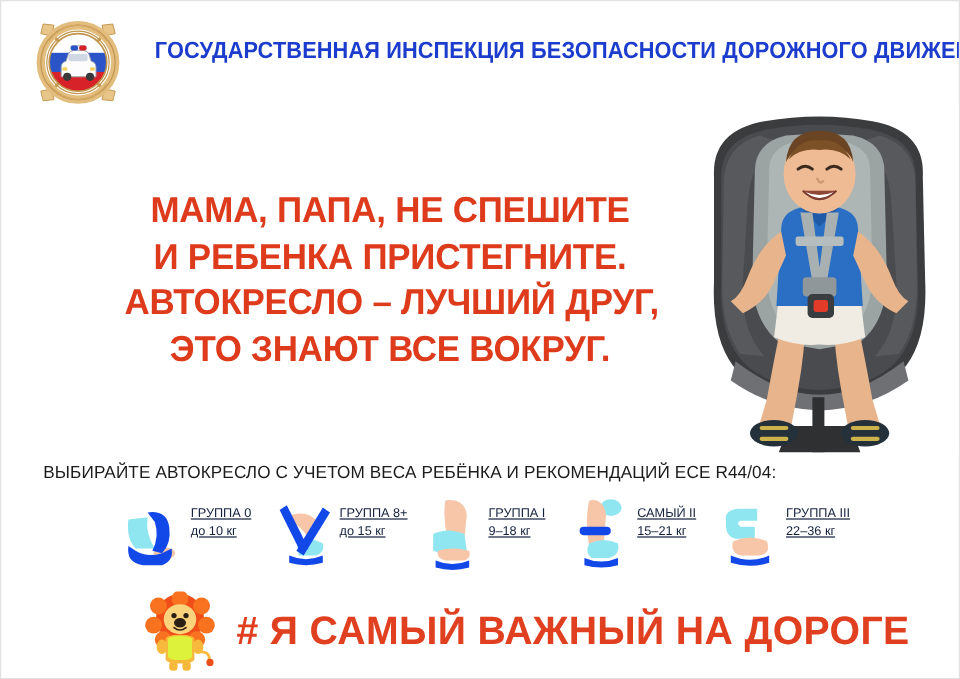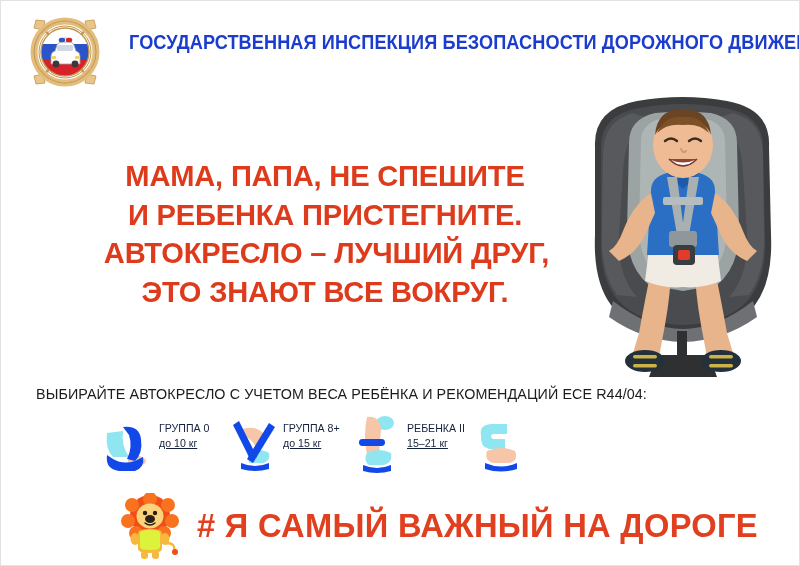--- a/index.html
+++ b/index.html
@@ -114,21 +114,21 @@
   }
   .group-text {
     padding-top: 6px;
     padding-left: 4px;
     color: #14213d;
     font-family: "Liberation Sans Narrow", "Liberation Sans", sans-serif;
     font-size: 10.6px;
     line-height: 14.5px;
     white-space: nowrap;
   }
-  .group-text .gname { display: block; }
+  .group-text .gname { display: block; text-decoration: underline; }
   .group-text .gweight { display: block; text-decoration: underline; }
 
   
   .lion {
     position: absolute;
     left: 113px;
     top: 492px;
     width: 72px;
     height: 68px;
   }
@@ -295,41 +295,57 @@
         <path d="M10 10 L16 6 L34 42 L28 46 Z" fill="#1348e8"></path>
         <path d="M46 8 L52 12 L30 48 L24 44 Z" fill="#1348e8"></path>
         <path d="M18 48 Q32 54 46 48 L46 54 Q32 58 18 54 Z" fill="#1348e8"></path>
       </svg>
       <div class="group-text">
         <span class="gname">ГРУППА 8+</span>
         <span class="gweight">до 15 кг</span>
       </div>
     </div>
 
+    <div class="group">
+      <svg class="group-icon" viewBox="0 0 56 64">
+        <path d="M24 2 Q40 0 42 14 L40 34 L26 34 Q22 18 24 2 Z" fill="#f7c6a8"></path>
+        <path d="M14 30 Q26 24 40 30 L42 44 Q28 50 14 44 Z" fill="#8fe6f0"></path>
+        <path d="M18 44 Q30 40 44 44 Q46 50 40 52 L24 52 Q16 50 18 44 Z" fill="#f7c6a8"></path>
+        <path d="M16 52 Q30 58 44 52 L44 58 Q30 62 16 58 Z" fill="#1348e8"></path>
+      </svg>
+      <div class="group-text">
+        <span class="gname">ГРУППА I</span>
+        <span class="gweight">9–18 кг</span>
+      </div>
+    </div>
 
     <div class="group">
       <svg class="group-icon" viewBox="0 0 56 64">
         <ellipse cx="38" cy="8" rx="9" ry="7" fill="#8fe6f0"></ellipse>
         <path d="M20 2 Q32 0 34 14 L32 40 L20 40 Q16 20 20 2 Z" fill="#f7c6a8"></path>
         <rect x="12" y="24" width="26" height="7" rx="3.4" fill="#1348e8"></rect>
         <path d="M20 38 Q32 32 44 38 Q46 48 36 50 L22 50 Q16 46 20 38 Z" fill="#8fe6f0"></path>
         <path d="M16 50 Q30 56 44 50 L44 56 Q30 60 16 56 Z" fill="#1348e8"></path>
       </svg>
       <div class="group-text">
-        <span class="gname">РЕБЕНКА II</span>
+        <span class="gname">САМЫЙ II</span>
         <span class="gweight">15–21 кг</span>
       </div>
     </div>
 
     <div class="group">
       <svg class="group-icon" viewBox="0 0 56 64">
         <path d="M10 20 Q8 10 20 9 L36 9 L36 19 L22 19 Q18 21 22 24 L34 24 L34 34 L18 34 Q9 32 10 20 Z" fill="#8fe6f0"></path>
         <path d="M16 36 Q30 30 44 36 Q48 46 38 48 L22 48 Q13 45 16 36 Z" fill="#f7c6a8"></path>
         <path d="M14 48 Q30 55 46 48 L46 54 Q30 59 14 54 Z" fill="#1348e8"></path>
       </svg>
+      <div class="group-text">
+        <span class="gname">ГРУППА III</span>
+        <span class="gweight">22–36 кг</span>
+      </div>
     </div>
   </div>
 
   <svg class="lion" viewBox="0 0 72 68">
 
     <circle cx="36" cy="22" r="20" fill="#f04e18"></circle>
     <g fill="#f8721f">
       <circle cx="18" cy="12" r="7"></circle>
         <circle cx="36" cy="6" r="7"></circle>
       <circle cx="54" cy="12" r="7"></circle>

